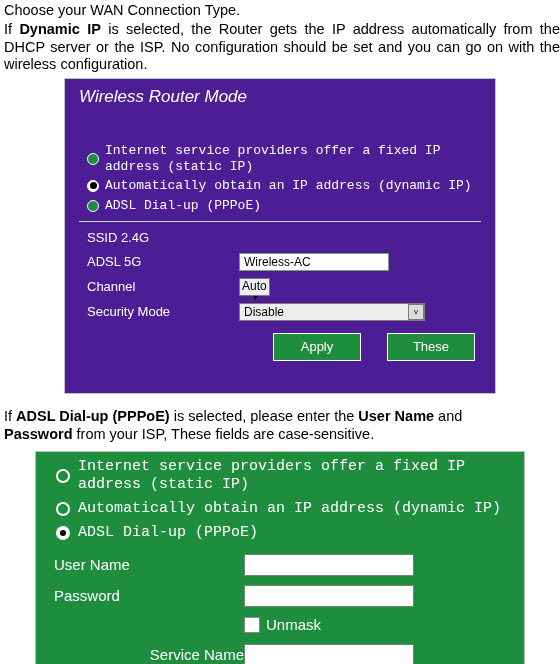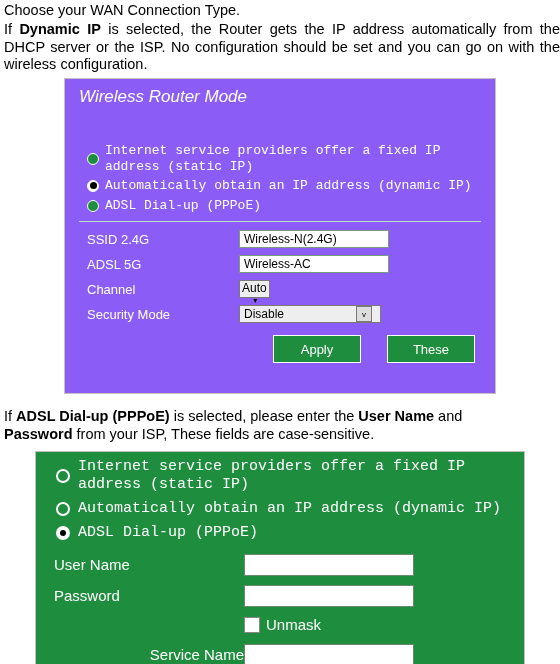--- a/index.html
+++ b/index.html
@@ -17,21 +17,21 @@
   .justify {
     text-align: justify;
     text-justify: inter-word;
   }
   .bold { font-weight: bold; }
 
   
   .panel1 {
     width: 432px;
     height: 316px;
-    background: #8b5cf6;
+    background: #4c1d95;
     margin: 4px auto 14px auto;
     border: 1px solid #c2c2c2;
     color: #fff;
     font-size: 13px;
     position: relative;
     box-sizing: border-box;
     padding: 8px 14px 0 14px;
   }
   .panel1 .title {
     font-size: 17px;
@@ -112,25 +112,25 @@
   .select-sm .arrow {
     margin-left: 2px;
     font-size: 8px;
   }
   .select-wide {
     background: #eee;
     color: #000;
     border: 1px solid #7a7a7a;
     height: 18px;
     font-size: 12px;
-    width: 142px;
+    width: 186px;
     display: inline-flex;
     align-items: center;
     justify-content: space-between;
-    padding: 0 8px 0 4px;
+    padding: 0 0 0 4px;
     box-sizing: border-box;
   }
   .select-wide .arrowbox {
     width: 14px;
     height: 14px;
     border: 1px solid #7a7a7a;
     background: #ddd;
     display: flex;
     align-items: center;
     justify-content: center;
@@ -220,21 +220,20 @@
   </div>
   <div class="radio-row">
     <span class="radio unchecked"></span>
     <span>ADSL Dial-up (PPPoE)</span>
   </div>
 
   <hr class="hr">
 
   <div class="form-row">
     <div class="label">SSID 2.4G</div>
-    <div class="text-input">Wireless-N(2.4G)</div>
   </div>
   <div class="form-row">
     <div class="label">ADSL 5G</div>
     <div class="text-input">Wireless-AC</div>
   </div>
   <div class="form-row">
     <div class="label">Channel</div>
     <div class="select-sm">
       <span>Auto</span>
       <span class="arrow">▾</span>

